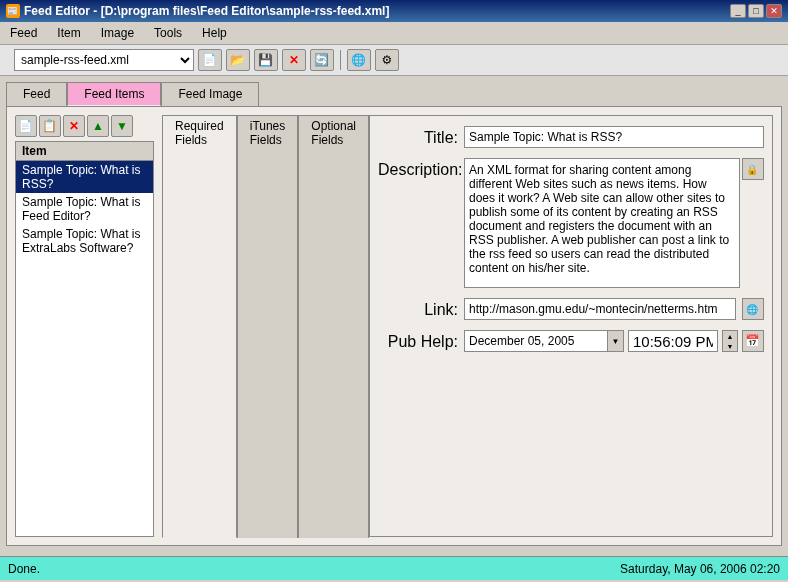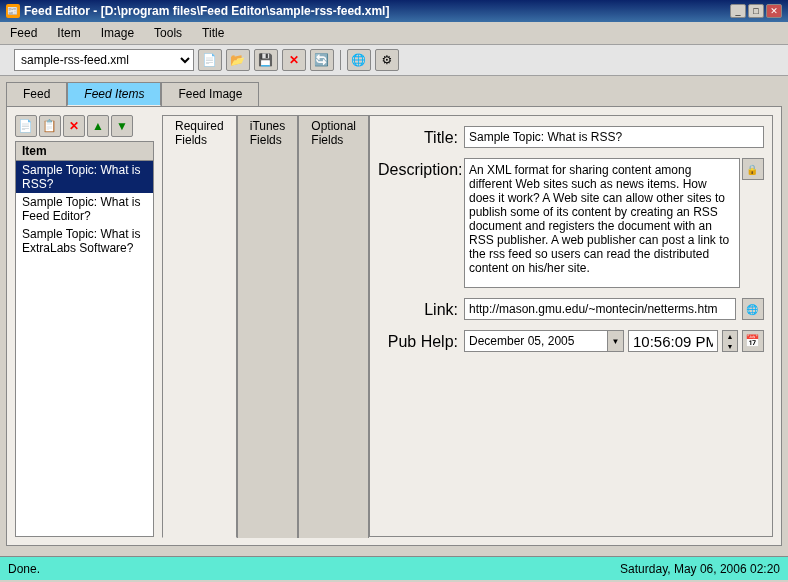--- a/index.html
+++ b/index.html
@@ -39,25 +39,24 @@
     .top-tab {
       padding: 4px 16px;
       background: #d4d0c8;
       border: 1px solid #888;
       border-bottom: none;
       cursor: pointer;
       font-size: 12px;
       position: relative;
     }
     .top-tab.active {
-      background: #7dd3fc;
+      background: #f9a8d4;
       border-bottom: 1px solid #f0ede8;
       font-weight: normal;
       z-index: 2;
-      font-style: italic;
     }
 
     
     .content-area {
       background: #f0ede8;
       border: 1px solid #888;
       display: flex;
       height: calc(100% - 28px);
       padding: 8px;
       gap: 8px;
@@ -139,21 +138,21 @@
     <div class="tb-btn">□</div>
     <div class="tb-btn close">✕</div>
   </div>
 </div>
 
 <div class="menu-bar">
   <span class="menu-item">Feed</span>
   <span class="menu-item">Item</span>
   <span class="menu-item">Image</span>
   <span class="menu-item">Tools</span>
-  <span class="menu-item">Title</span>
+  <span class="menu-item">Help</span>
 </div>
 
 <div class="toolbar">
   <select class="toolbar-combo">
     <option>sample-rss-feed.xml</option>
   </select>
   <div class="toolbar-btn" title="New">📄</div>
   <div class="toolbar-btn" title="Open">📂</div>
   <div class="toolbar-btn" title="Save">💾</div>
   <div class="toolbar-btn" title="Delete" style="color:red; font-weight:bold;">✕</div>

